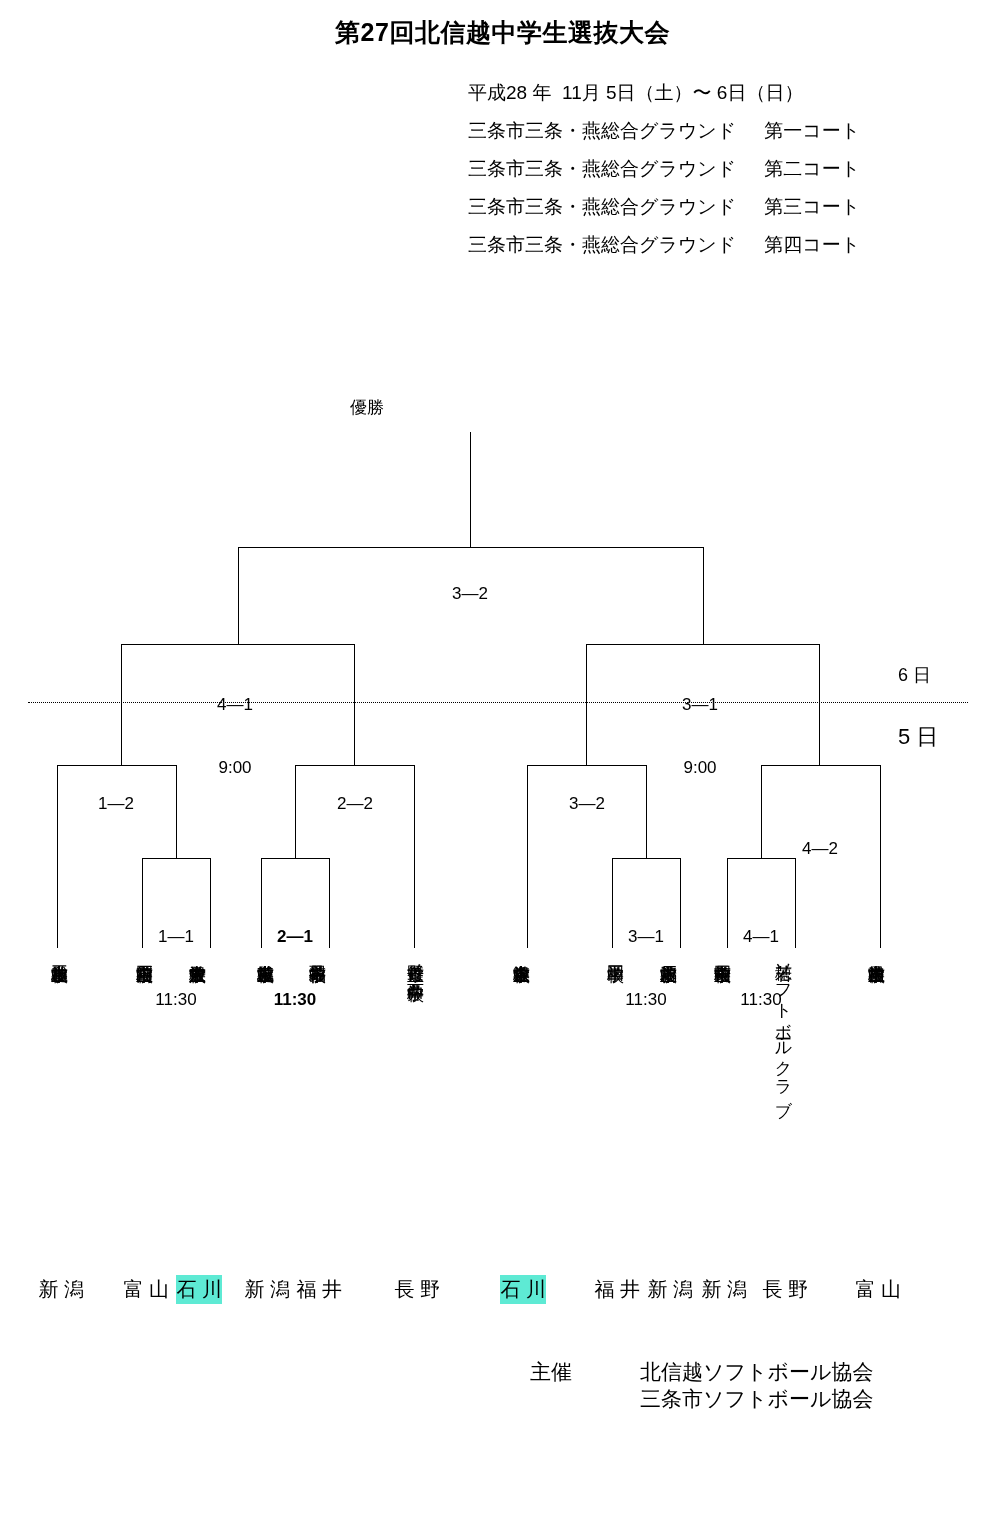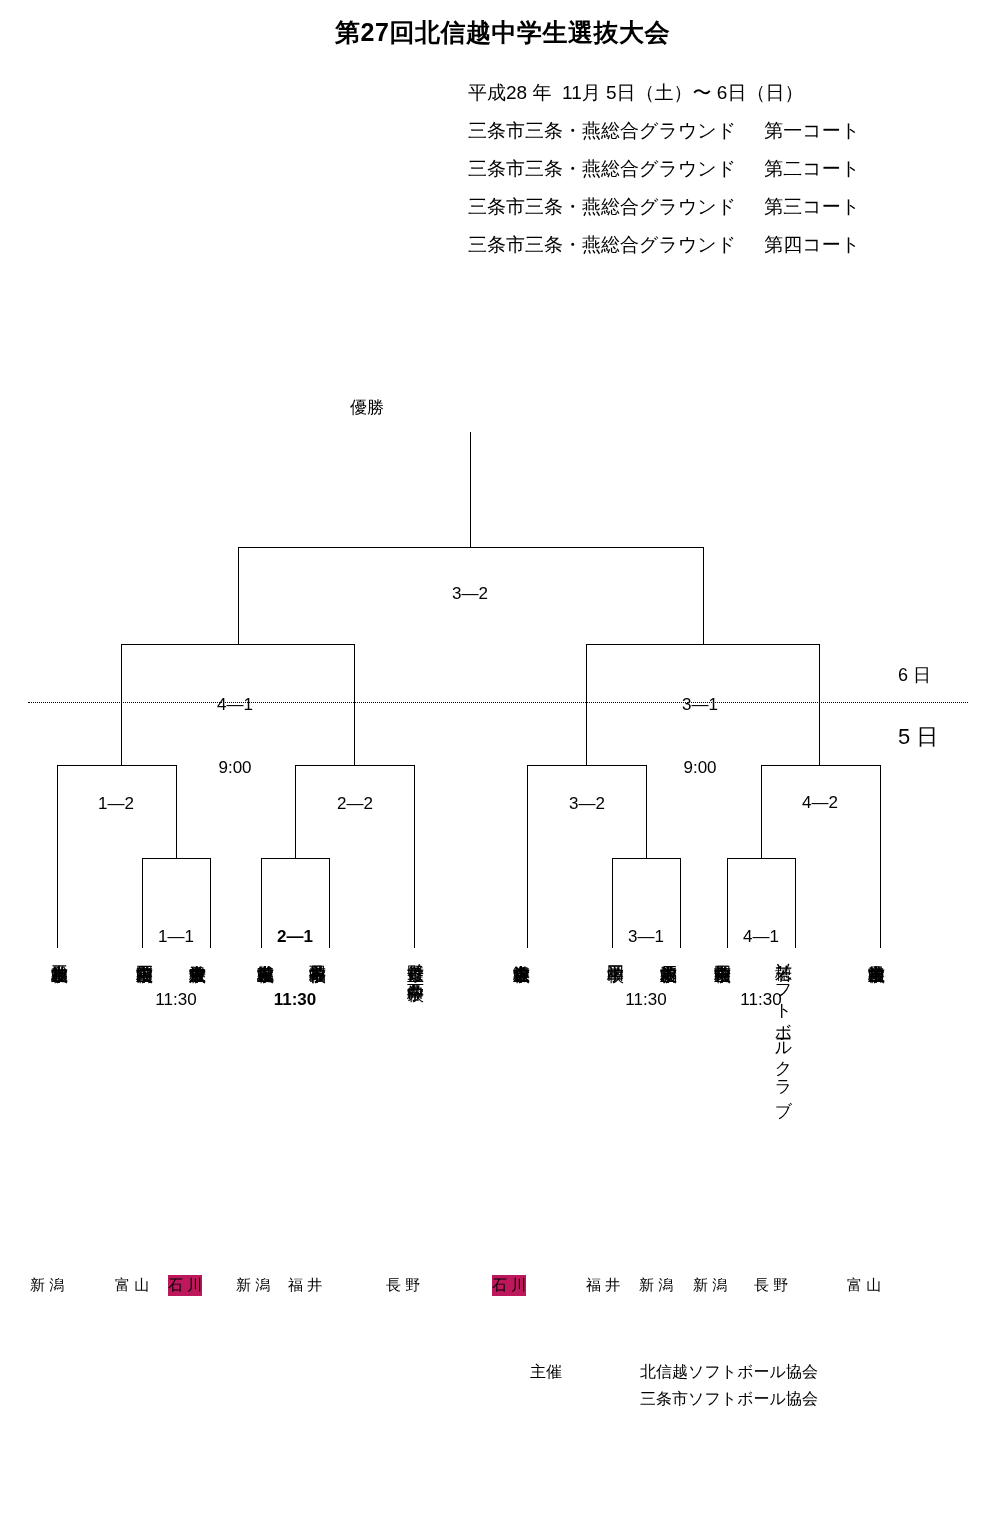--- a/index.html
+++ b/index.html
@@ -76,33 +76,33 @@
     white-space: nowrap;
   }
   .team .nm {
     display: inline-block;
   }
   .team.hl-yellow .nm {
     background: #ffff00;
   }
   .pref {
     position: absolute;
-    font-size: 15px;
+    font-size: 20px;
     width: 54px;
-    text-align: left;
+    text-align: right;
     white-space: pre;
   }
   .pref span { display: inline-block; padding: 1px 0; }
-  .pref.hl-yellow span { background: #be185d; }
+  .pref.hl-yellow span { background: #5eead4; }
 
   .footer {
     position: absolute;
     left: 530px;
     top: 1358px;
-    font-size: 16px;
+    font-size: 21px;
     line-height: 27px;
   }
   .footer .k { display: inline-block; width: 110px; }
 </style>
 </head>
 <body>
 
 <div id="page">
 
   <div class="title">第27回北信越中学生選抜大会</div>
@@ -173,21 +173,21 @@
     <div>9:00</div>
   </div>
   <div class="score" style="left:650px; top:652px; width:100px;">
     <div>3—1</div>
     <div>9:00</div>
   </div>
 
   <div class="score" style="left:66px; top:793px; width:100px;">1—2</div>
   <div class="score" style="left:305px; top:793px; width:100px;">2—2</div>
   <div class="score" style="left:537px; top:793px; width:100px;">3—2</div>
-  <div class="score" style="left:770px; top:792px; width:100px;">4—2</div>
+  <div class="score" style="left:770px; top:838px; width:100px;">4—2</div>
 
   <div class="score" style="left:126px; top:884px; width:100px;">
     <div>1—1</div>
     <div>11:30</div>
   </div>
   <div class="score" style="left:245px; top:884px; width:100px;font-weight:bold;">
     <div>2—1</div>
     <div>11:30</div>
   </div>
   <div class="score" style="left:596px; top:884px; width:100px;">

